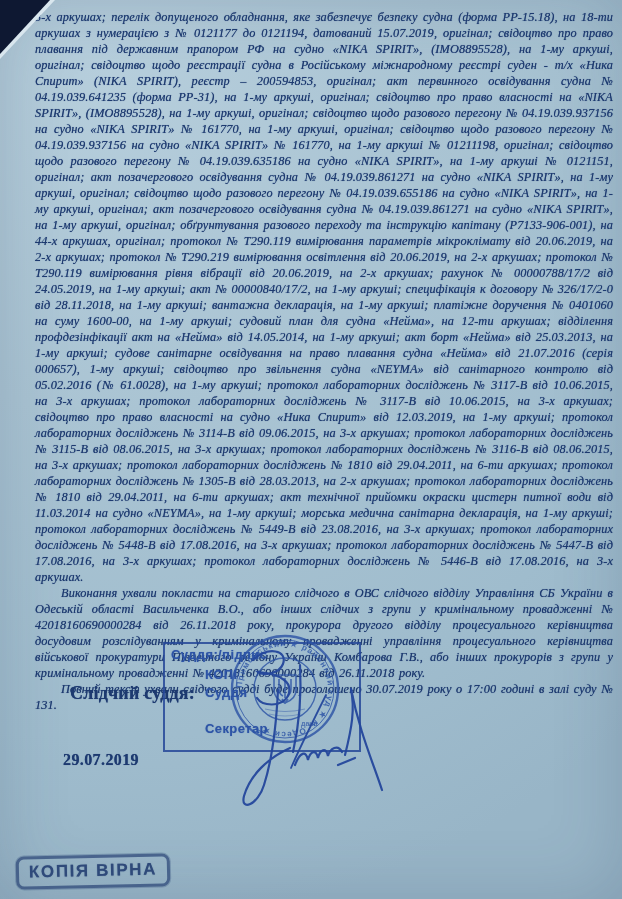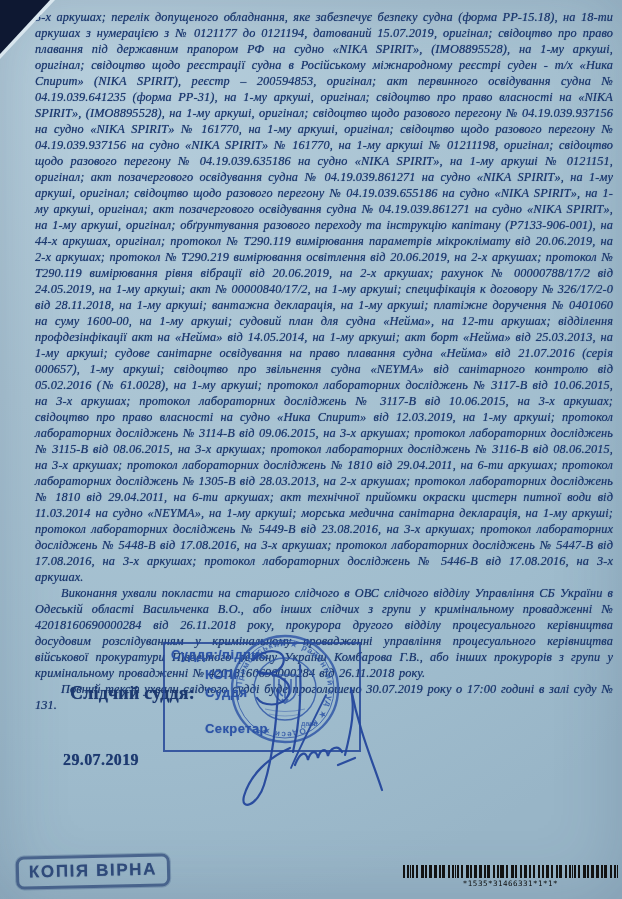--- a/index.html
+++ b/index.html
@@ -138,18 +138,14 @@
       <path d="M 100 140 C 105 127 111 125 113 135 C 115 127 121 123 123 133 C 125 125 131 121 133 131 C 135 123 143 119 147 127"></path>
       <path d="M 150 130 C 157 102 160 84 156 64"></path>
       <path d="M 156 64 C 164 105 177 135 187 165"></path>
       <path d="M 143 140 L 160 133"></path>
       <path d="M 131 70 C 119 94 106 120 96 143" stroke-width="1.8"></path>
     </g>
   </svg>
 
   <div class="copy-stamp">КОПІЯ ВІРНА</div>
 
-  <div class="barcode-wrap">
-    <div class="barcode"></div>
-    <div class="barcode-label">*1535*31466331*1*1*</div>
-  </div>
 
 </div>
 
 </body></html>

